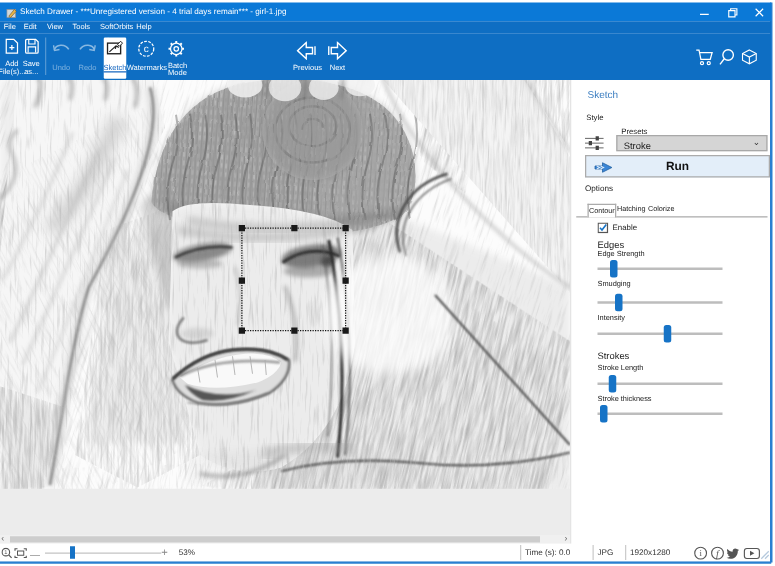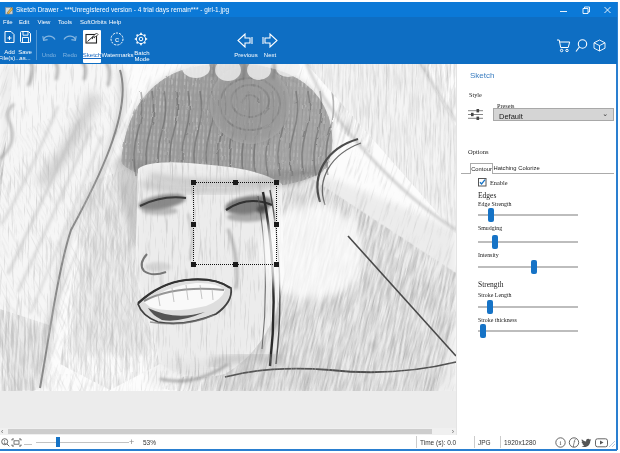--- a/index.html
+++ b/index.html
@@ -18,21 +18,21 @@
   .sep{position:absolute;top:3px;width:1px;height:30px;background:rgba(255,255,255,.28);}
   
   #canvas{left:0;top:64px;width:456px;height:364px;background:#fbfbfb;overflow:hidden;}
   #hscroll{left:0;top:428px;width:456px;height:7px;background:#f0f0f0;}
   #hthumb{position:absolute;left:8px;top:1px;width:424px;height:5px;background:#cdcdcd;}
   
   #sel{left:193px;top:182px;width:84px;height:83px;border:1px dotted #111;}
   .h{position:absolute;width:5px;height:5px;background:#1a1a1a;}
   
   #panel{left:456px;top:64px;width:160px;height:371px;background:#fff;color:#1a1a1a;border-left:1px solid #e4e4e4;}
-  .plab{position:absolute;font-size:6px;color:#222;font-family:Liberation Serif, serif;}
+  .plab{position:absolute;font-size:6px;color:#222;}
   .slider{position:absolute;height:1.5px;background:#bdbdbd;left:21px;width:100px;}
   .thumb{position:absolute;width:6px;height:14px;background:#1673c6;border-radius:2px;top:-6px;}
   
   #status{left:0;top:435px;width:616px;height:14px;background:#fff;color:#333;font-size:6.5px;}
 </style>
 </head>
 <body>
 <div id="win">
   <div id="rightborder" class="abs"></div>
   <div id="bottomborder" class="abs"></div>
@@ -323,22 +323,29 @@
     <div class="abs" style="left:13px;top:6.5px;font-size:8px;color:#3a7dc0">Sketch</div>
     <div class="plab" style="left:12px;top:27px;font-size:6.2px">Style</div>
     <div class="plab" style="left:40px;top:38px;font-size:6.2px">Presets</div>
     <svg class="abs" style="left:11px;top:44px" width="15" height="13" viewBox="0 0 15 13">
       <path d="M0 2.7 h15 M0 6.5 h15 M0 10.3 h15" stroke="#666" stroke-width="0.8" fill="none"></path>
       <rect x="8.5" y="1" width="2.6" height="3.4" fill="#444"></rect>
       <rect x="3" y="4.8" width="2.6" height="3.4" fill="#444"></rect>
       <rect x="8.5" y="8.6" width="2.6" height="3.4" fill="#444"></rect>
     </svg>
     <div class="abs" style="left:36px;top:44px;width:121px;height:13px;background:#d5d5d5;border:1px solid #a8a8a8">
-      <div class="abs" style="left:5px;top:2.5px;font-size:7.5px">Default</div>
+      <div class="abs" style="left:5px;top:2.5px;font-size:7.5px">Stroke</div>
       <div class="abs" style="right:5px;top:1px;font-size:7px;color:#333">⌄</div>
+    </div>
+    <div class="abs" style="left:11px;top:60px;width:148px;height:18px;background:#e3eef9;border:1px solid #ababab">
+      <svg class="abs" style="left:5px;top:4px" width="17" height="10" viewBox="0 0 17 10">
+        <path d="M8 1.2 v2.6 h-6 v2.4 h6 v2.6 l7.5 -3.8 Z" fill="#3b86d6" stroke="#1d5c9e" stroke-width=".6"></path>
+        <path d="M3.4 3.8 l2.4 1.2 l-2.4 1.2 M6.4 3.8 l2.4 1.2 l-2.4 1.2" fill="none" stroke="#dcebf8" stroke-width=".9"></path>
+      </svg>
+      <div class="abs" style="left:0;top:3px;width:100%;text-align:center;font-size:9.5px;font-weight:bold;color:#111">Run</div>
     </div>
     <div class="plab" style="left:11px;top:84px;font-size:6.5px">Options</div>
 
     <div class="abs" style="left:4px;top:108.5px;width:153px;height:1px;background:#ababab"></div>
     <div class="abs" style="left:13px;top:98.5px;width:23px;height:11px;background:#fff;border:1px solid #ababab;border-bottom:none;font-size:5.8px;text-align:center;padding-top:2.5px;z-index:2">Contour</div>
     <div class="abs" style="left:36px;top:101px;width:24px;font-size:5.8px;text-align:center">Hatching</div>
     <div class="abs" style="left:60px;top:101px;width:24px;font-size:5.8px;text-align:center">Colorize</div>
 
     <svg class="abs" style="left:21px;top:114px" width="9" height="9" viewBox="0 0 9 9">
         <rect x="0.5" y="0.5" width="7.5" height="7.5" fill="#fff" stroke="#555" stroke-width="1"></rect>
@@ -351,21 +358,21 @@
         <div class="thumb" style="left:10px"></div>
       </div>
     <div class="plab" style="left:21px;top:161px;font-size:5.9px">Smudging</div>
     <div class="slider" style="top:177px">
         <div class="thumb" style="left:14px"></div>
       </div>
     <div class="plab" style="left:21px;top:188px;font-size:5.9px">Intensity</div>
     <div class="slider" style="top:202px">
         <div class="thumb" style="left:53px"></div>
       </div>
-    <div class="plab" style="left:21px;top:216px;font-size:7.5px">Strength</div>
+    <div class="plab" style="left:21px;top:216px;font-size:7.5px">Strokes</div>
     <div class="plab" style="left:21px;top:228px;font-size:5.9px">Stroke Length</div>
     <div class="slider" style="top:242px">
         <div class="thumb" style="left:9px"></div>
       </div>
     <div class="plab" style="left:21px;top:253px;font-size:5.9px">Stroke thickness</div>
     <div class="slider" style="top:266px">
         <div class="thumb" style="left:2px"></div>
       </div>
   </div>
 

